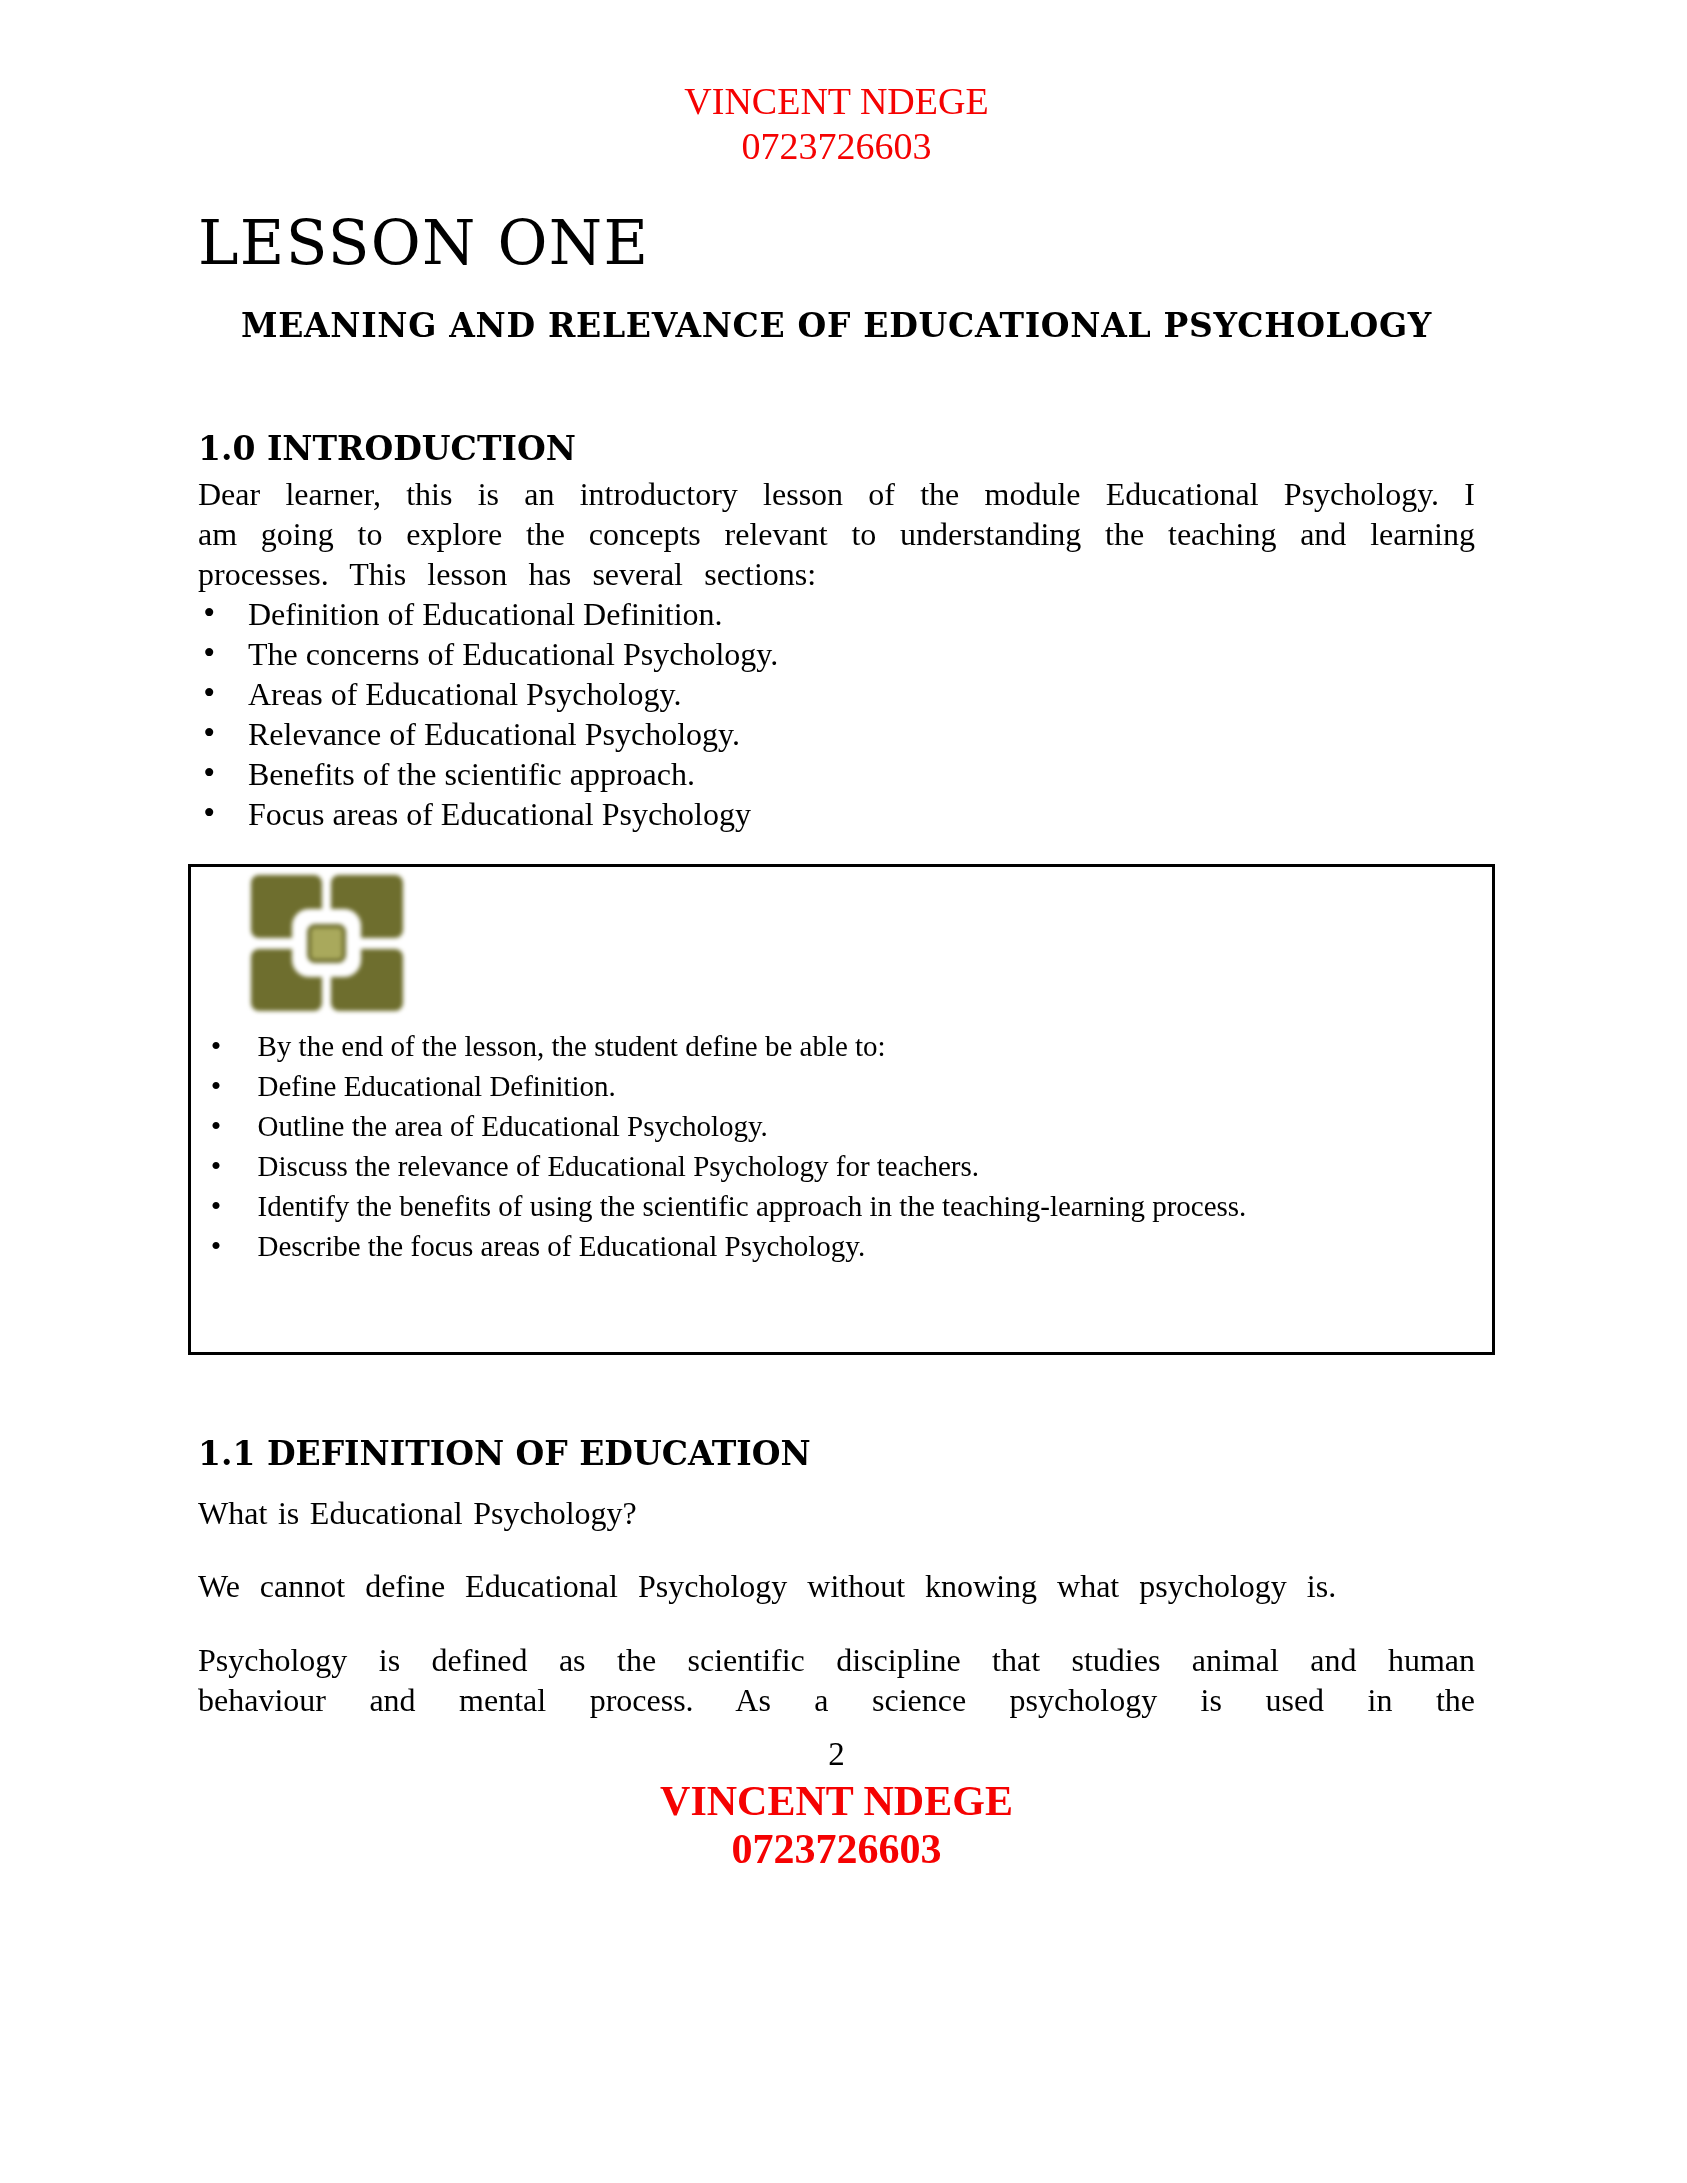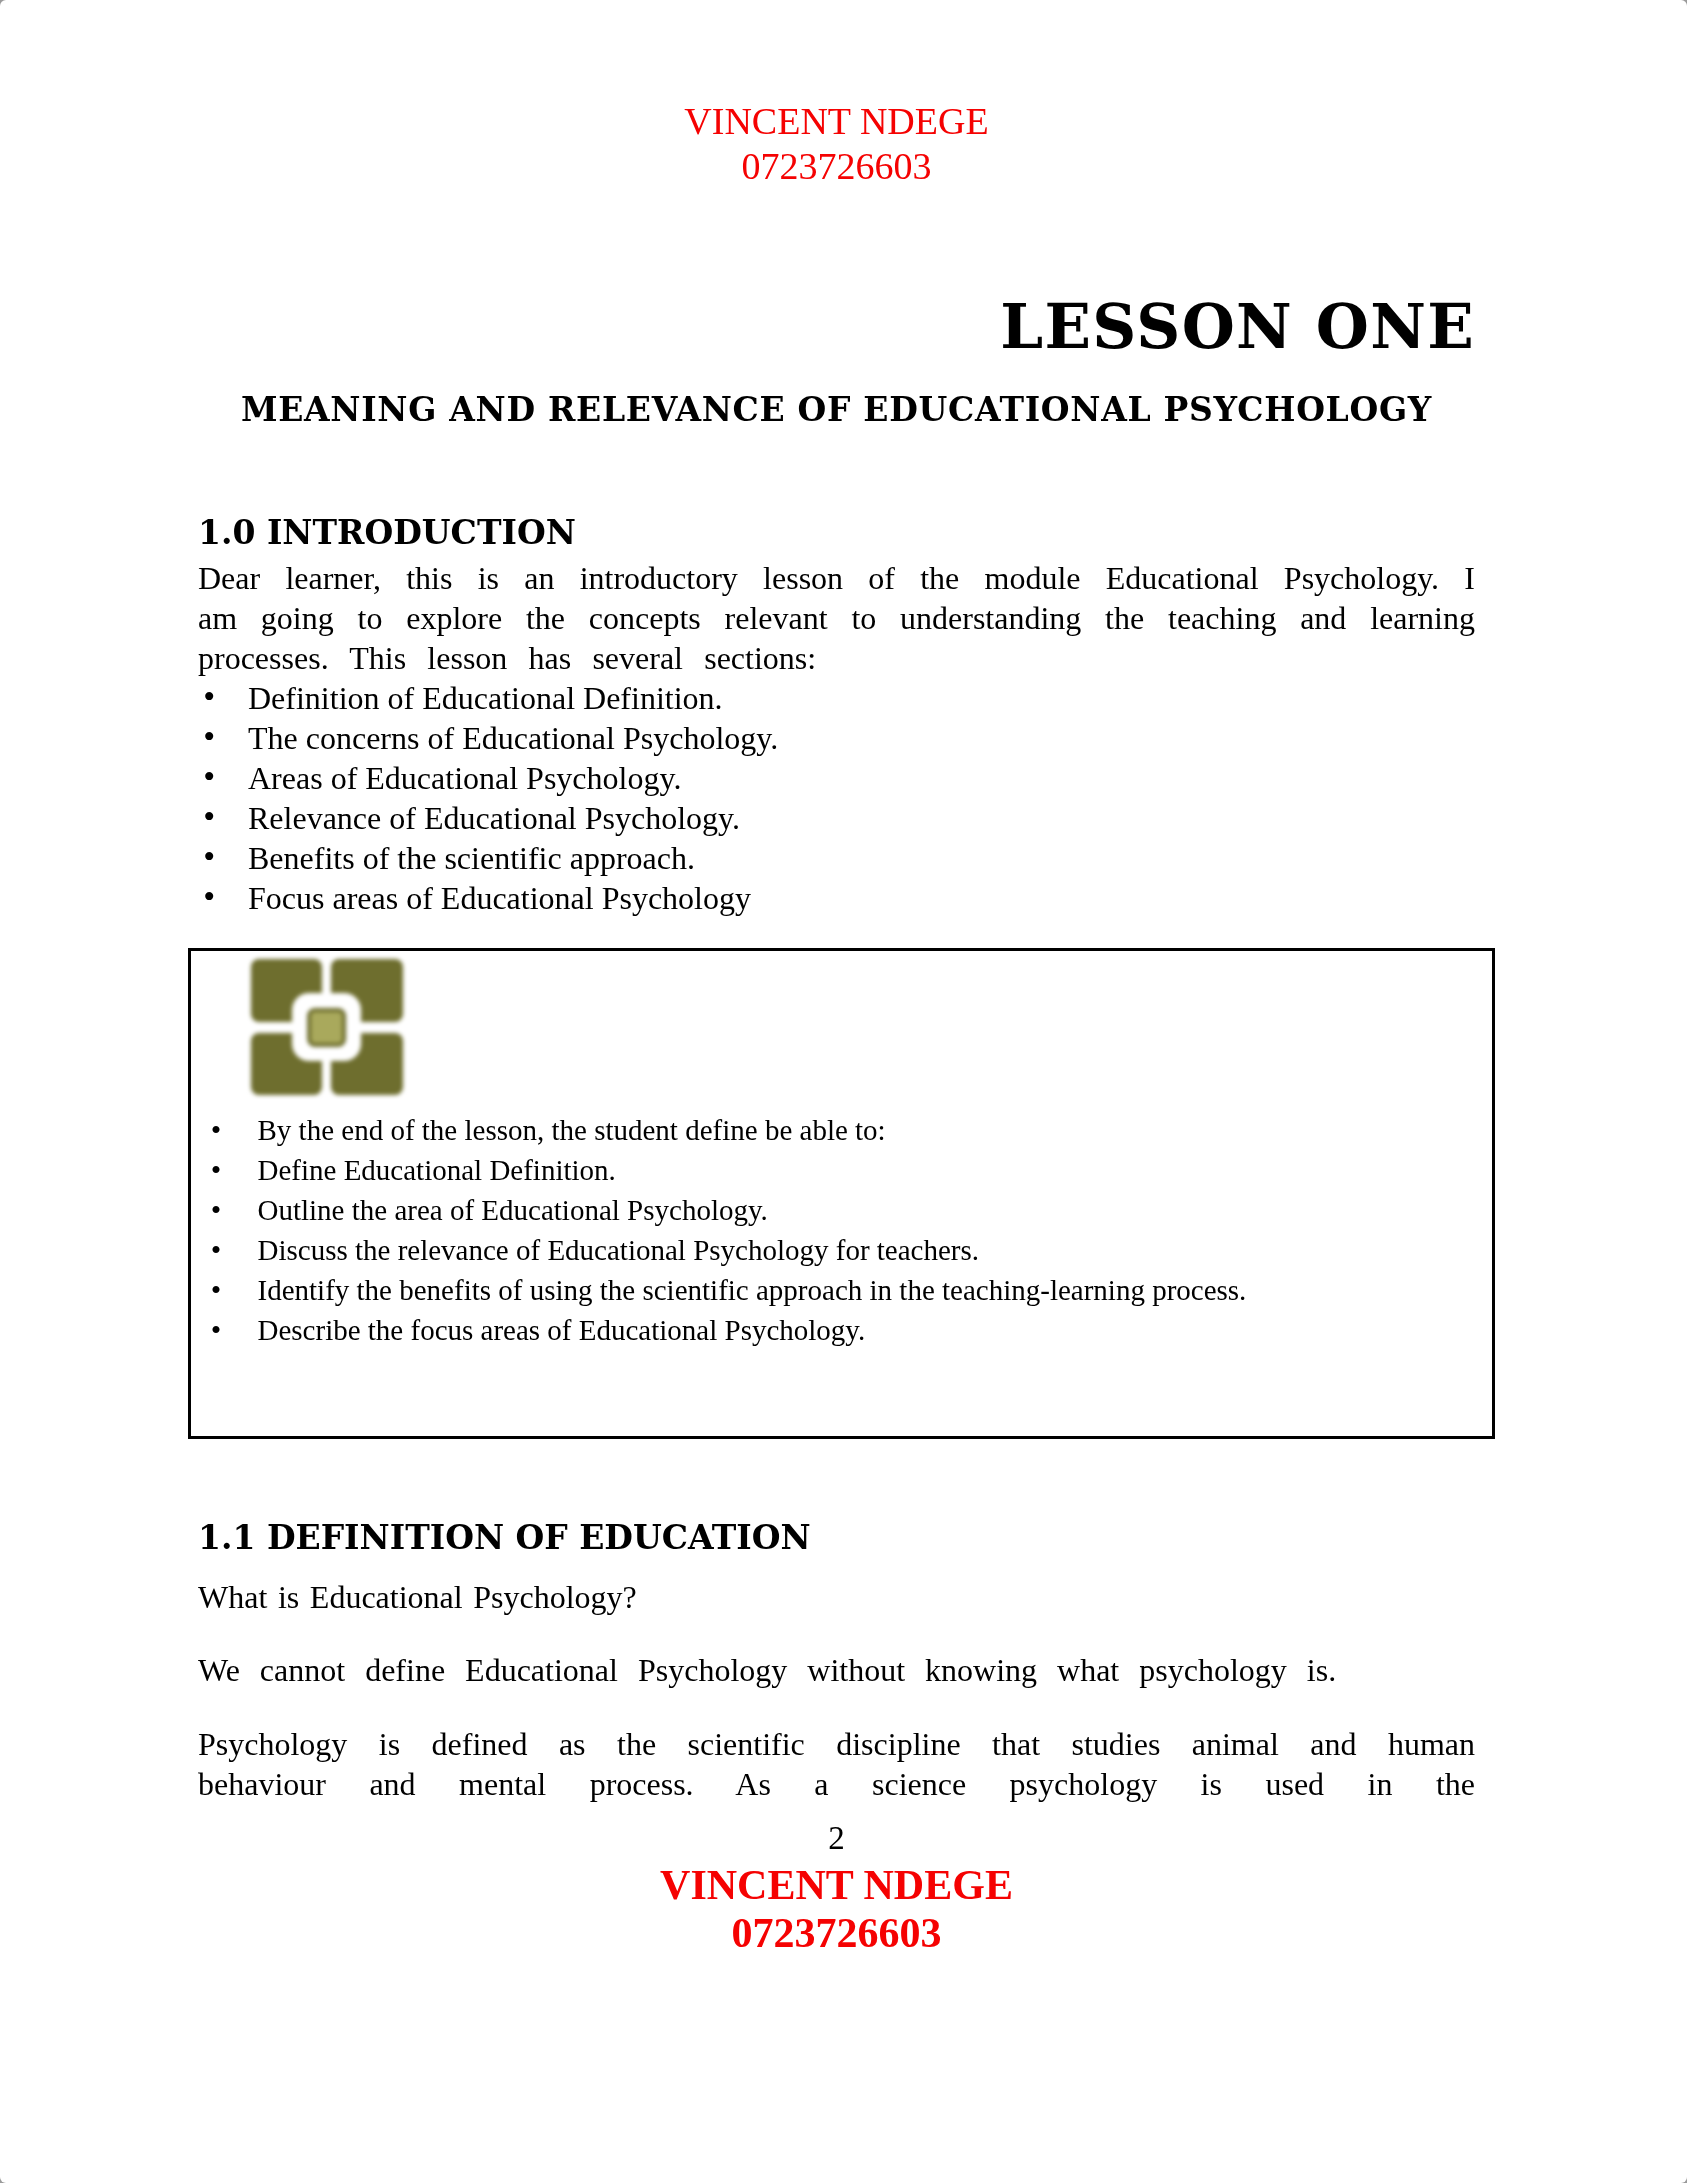--- a/index.html
+++ b/index.html
@@ -1,25 +1,24 @@
 <!DOCTYPE html>
 <html style="--accent-red: #f50202; --icon-olive: #6e6e2e; --icon-olive-light: #a9a95c;font-size:10.6px"><head>
 <meta charset="utf-8">
 <style>
   html,body{margin:0;padding:0;background:#9a9a9a;}
   .page{
     position:relative;
     width:1687px;height:2183px;
     background:#ffffff;
     box-sizing:border-box;
-    padding:99px 212px 0 198px;
+    padding:79px 212px 0 198px;
     font-family:"Liberation Serif", serif;
     color:#000;
     overflow:hidden;
-    border-radius:6px;
   }
   
   .doc-header{
     text-align:center;
     color:var(--accent-red,#f50202);
     font-size:38px;line-height:45px;
     font-family:"Liberation Serif", serif;
   }
   .doc-footer{
     margin-top:5.3px;
@@ -29,24 +28,24 @@
     font-size:42px;line-height:48px;
     font-family:"Liberation Serif", serif;
   }
   .page-number{
     margin-top:18.5px;
     text-align:center;
     font-size:33px;line-height:33px;
   }
   
   .doc-title{
-    margin-top:105px;
-    text-align:right;
+    margin-top:41px;
+    text-align:left;
     font-family:"DejaVu Serif", serif;
-    font-weight:bold;
+    font-weight:normal;
     font-size:61px;line-height:66px;
     letter-spacing:1.3px;
   }
   .doc-subtitle{
     margin-top:30px;
     text-align:center;
     font-family:"DejaVu Serif", serif;
     font-weight:bold;
     font-size:33px;line-height:40px;
     letter-spacing:0.7px;

